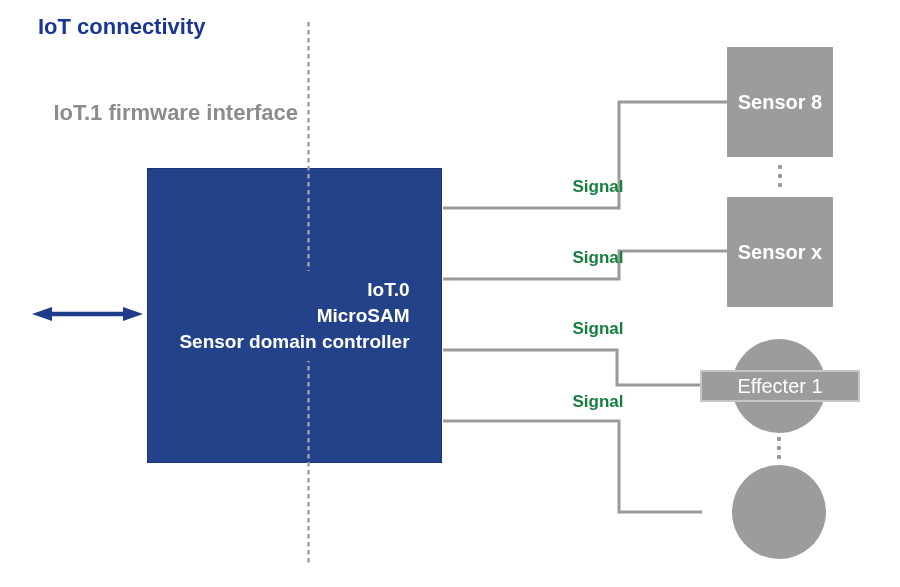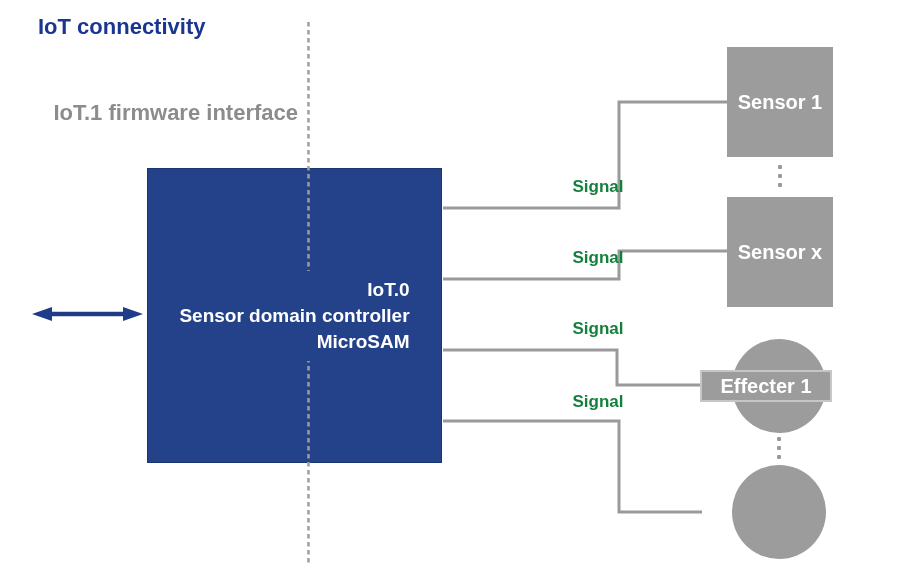--- a/index.html
+++ b/index.html
@@ -100,31 +100,31 @@
     position: absolute;
     left: 732px;
     width: 94px; height: 94px;
     border-radius: 50%;
     background: #9C9C9C;
     z-index: 3;
   }
   .effecter-bar {
     position: absolute;
     left: 700px;
-    width: 132px; height: 32px;
+    width: 160px; height: 32px;
     background: #9C9C9C;
     border: 2px solid #C6C6C6;
     box-sizing: border-box;
     z-index: 4;
     display: flex;
     align-items: center;
     justify-content: center;
     color: #ffffff;
     font-size: 20px;
-    font-weight: bold;
+    font-weight: normal;
   }
   .v-ellipsis {
     position: absolute;
     z-index: 3;
     display: flex;
     flex-direction: column;
     align-items: center;
     gap: 5px;
   }
   .v-ellipsis i {
@@ -158,32 +158,32 @@
   </svg>
 
   <div class="page-title">IoT connectivity</div>
   <div class="caption">
     <span>IoT.1 firmware interface</span><br>
   </div>
 
   <div class="controller-label-wrap">
     <div class="controller-label">
       <span>IoT.0</span>
+      <span>MicroSAM</span>
       <span>Sensor domain controller</span>
-      <span>MicroSAM</span>
     </div>
   </div>
 
   <div class="signal-label" style="top:177px">Signal</div>
   <div class="signal-label" style="top:248px">Signal</div>
   <div class="signal-label" style="top:319px">Signal</div>
   <div class="signal-label" style="top:392px">Signal</div>
 
   <div class="sensor-box" style="top:47px">
-    <span>Sensor 1</span>
+    <span>Sensor 8</span>
   </div>
   <div class="v-ellipsis" style="left:778px; top:165px">
     <i></i>
       <i></i>
       <i></i>
   </div>
   <div class="sensor-box" style="top:197px">
     <span>Sensor x</span>
   </div>
 

